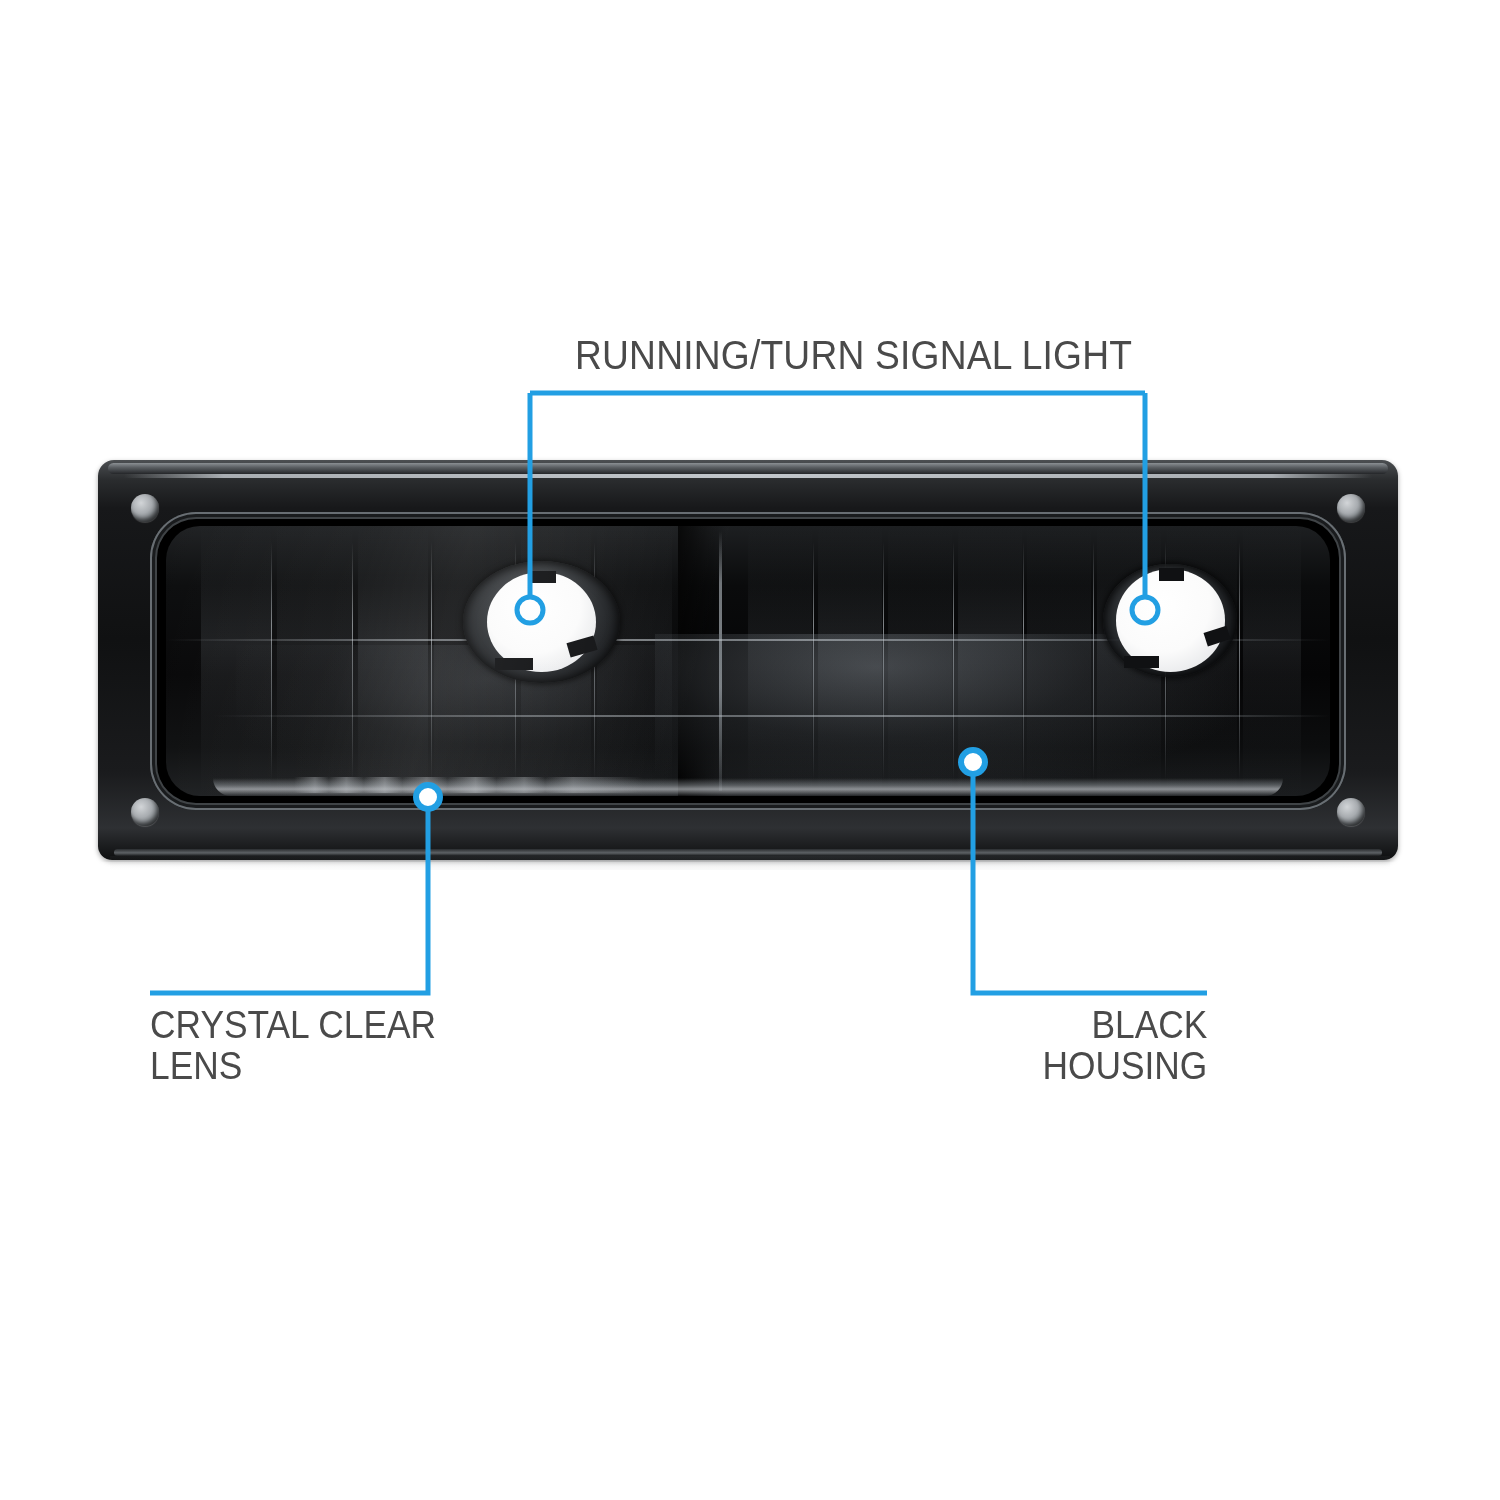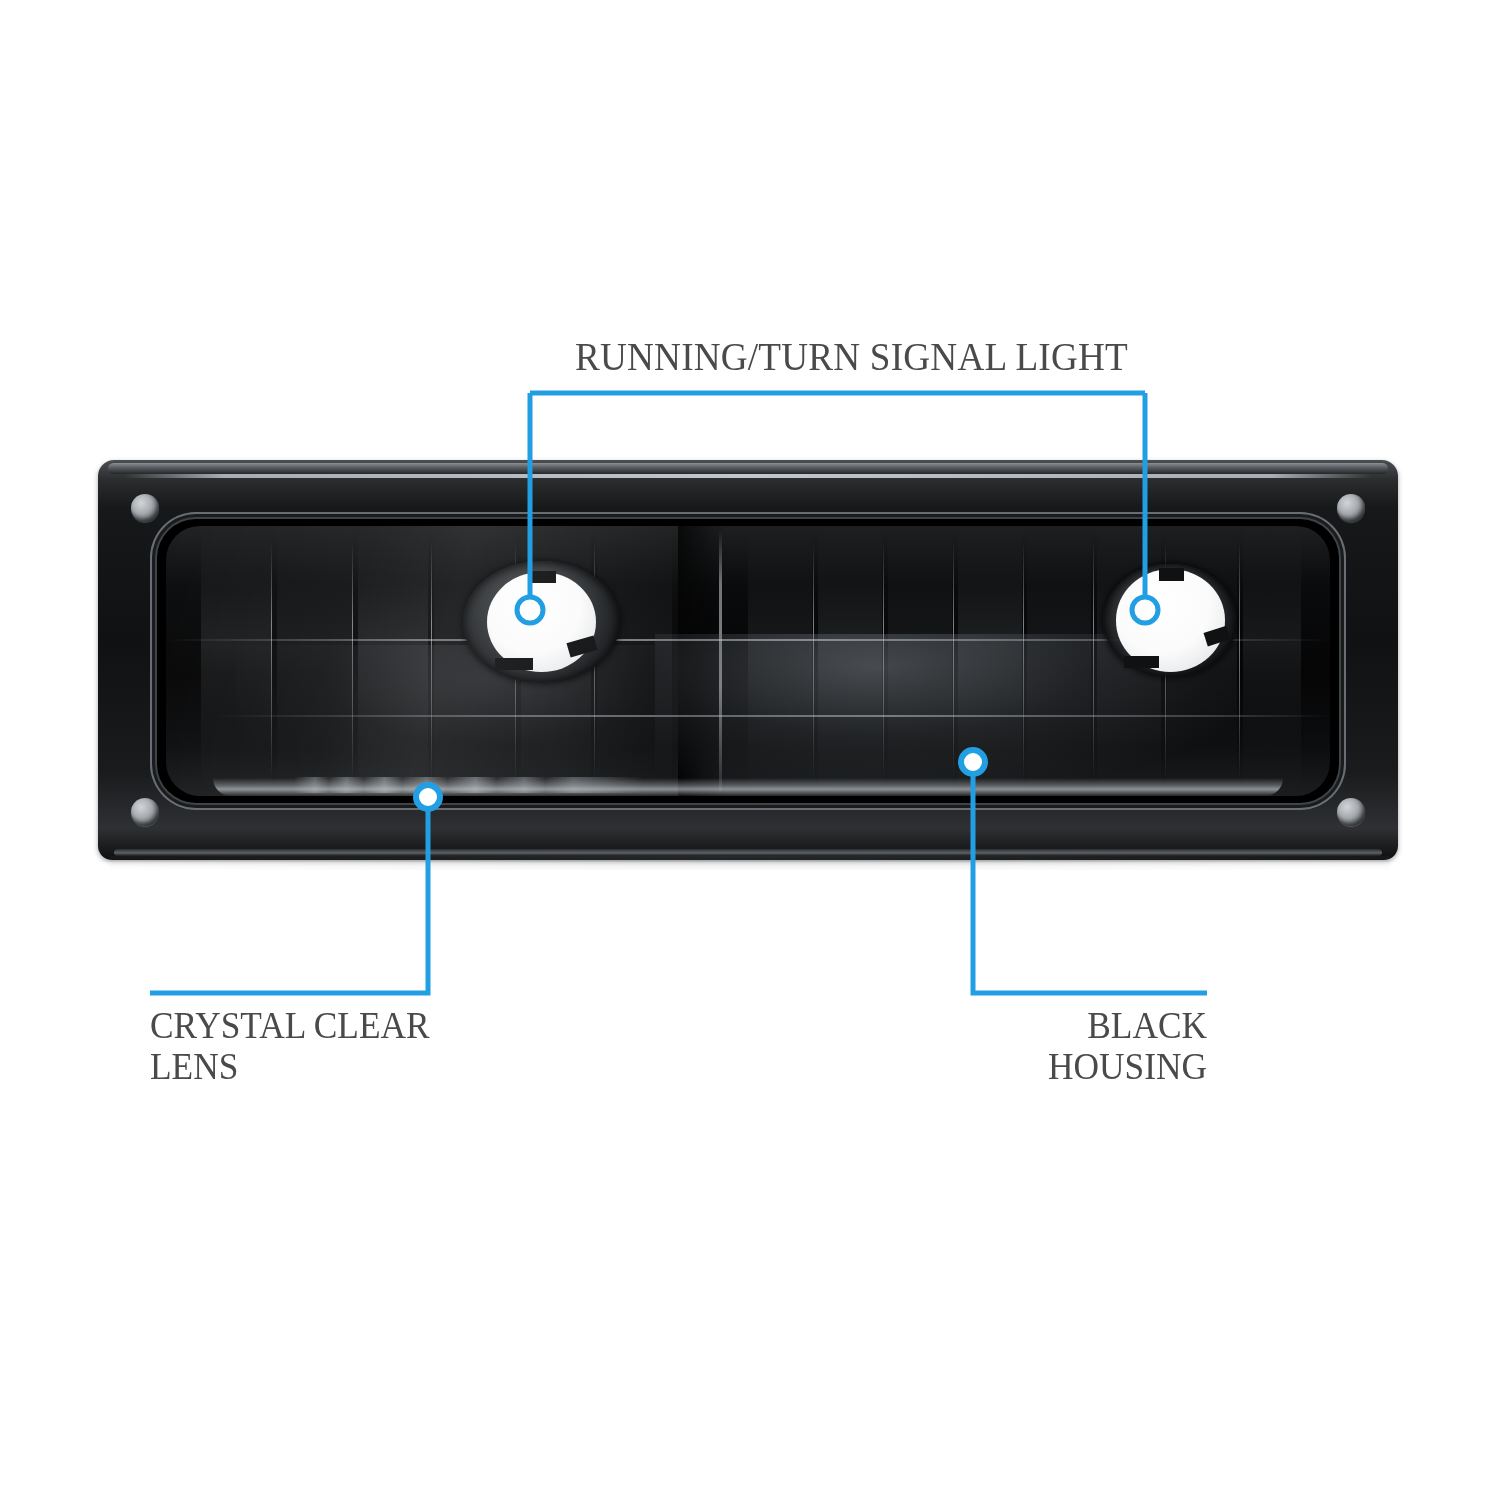--- a/index.html
+++ b/index.html
@@ -6,21 +6,21 @@
     margin: 0;
     padding: 0;
     background: #ffffff;
   }
   #stage {
     position: relative;
     width: 1500px;
     height: 1500px;
     background: #ffffff;
     overflow: hidden;
-    font-family: Liberation Serif, serif;
+    font-family: Liberation Sans, sans-serif;
     border-radius: 12px;
   }
 
   
   .callout-title {
     position: absolute;
     left: 575px;
     top: 333px;
     font-size: 40px;
     letter-spacing: 0.2px;

